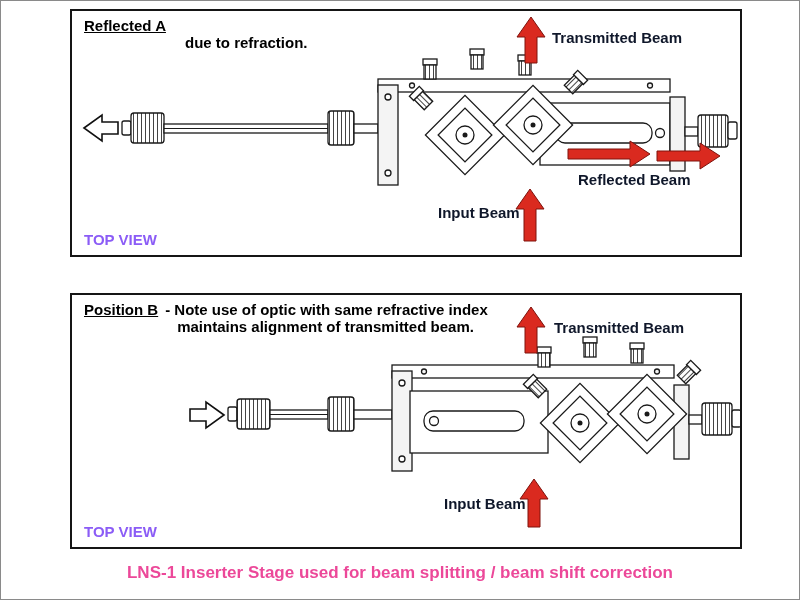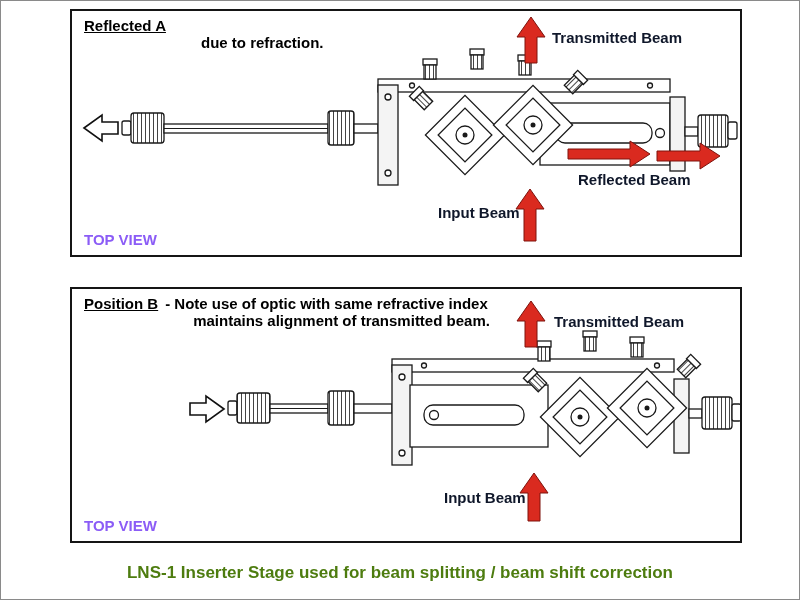--- a/index.html
+++ b/index.html
@@ -8,29 +8,29 @@
     border:1px solid #8a8a8a;overflow:hidden;
     font-family:"Liberation Sans",sans-serif;
   }
   .panel{position:absolute;background:#fff;border:2px solid #151515;}
   .panel svg{position:absolute;left:0;top:0;}
   .panel-title{
     position:absolute;left:12px;top:6px;display:flex;gap:7px;
     font:bold 15px "Liberation Sans",sans-serif;color:#000;white-space:nowrap;
   }
   .panel-title .t{text-decoration:underline;}
-  .panel-title .d2{margin-left:28px;}
+  .panel-title .d2{margin-left:12px;}
   .lbl{
     position:absolute;font:bold 15px "Liberation Sans",sans-serif;
     color:#0f172a;white-space:nowrap;text-align:right;
   }
   .view-lbl{position:absolute;left:12px;bottom:7px;font:bold 15px "Liberation Sans",sans-serif;color:#8b5cf6;}
   .caption{
     position:absolute;left:0;right:0;top:562px;text-align:center;
-    font:bold 17px "Liberation Sans",sans-serif;color:#4d7c0f;
+    font:bold 17px "Liberation Sans",sans-serif;color:#ec4899;
   }
   
   .ln{fill:#ffffff;stroke:var(--line,#1a1a1a);stroke-width:1.3;}
   .gr{fill:#f4f4f4;stroke:var(--line,#1a1a1a);stroke-width:1.3;}
   .knob{stroke:var(--line,#1a1a1a);stroke-width:1.3;}
   .st{stroke:var(--line,#1a1a1a);stroke-width:1;fill:none;}
   .dot{fill:#1a1a1a;stroke:none;}
   .arrow-red{fill:var(--arrow-red,#da251c);stroke:var(--arrow-red-dark,#7e120c);stroke-width:1;}
   .arrow-outline{fill:#ffffff;stroke:#111111;stroke-width:1.6;}
 </style>
@@ -134,21 +134,21 @@
         <span class="d2">due to refraction.</span>
       </span>
     </div>
 
     <div class="lbl" style="left:480px;top:18px;">Transmitted Beam</div>
     <div class="lbl" style="left:506px;top:160px;">Reflected Beam</div>
     <div class="lbl" style="left:366px;top:193px;">Input Beam</div>
     <div class="view-lbl">TOP VIEW</div>
   </div>
 
-  <div class="panel" style="left:69px;top:286px;width:668px;height:252px;">
+  <div class="panel" style="left:69px;top:292px;width:668px;height:252px;">
 
     <svg width="668" height="252" viewBox="0 0 668 252">
       <defs>
         <pattern id="knurlB" width="4" height="6" patternUnits="userSpaceOnUse">
           <rect width="4" height="6" fill="#ffffff"></rect>
           <line x1="1.5" y1="0" x2="1.5" y2="6" stroke="#444" stroke-width="1"></line>
         </pattern>
       </defs>
 
       <polygon class="arrow-outline" points="152,120 134,107 134,114 118,114 118,126 134,126 134,133"></polygon>

